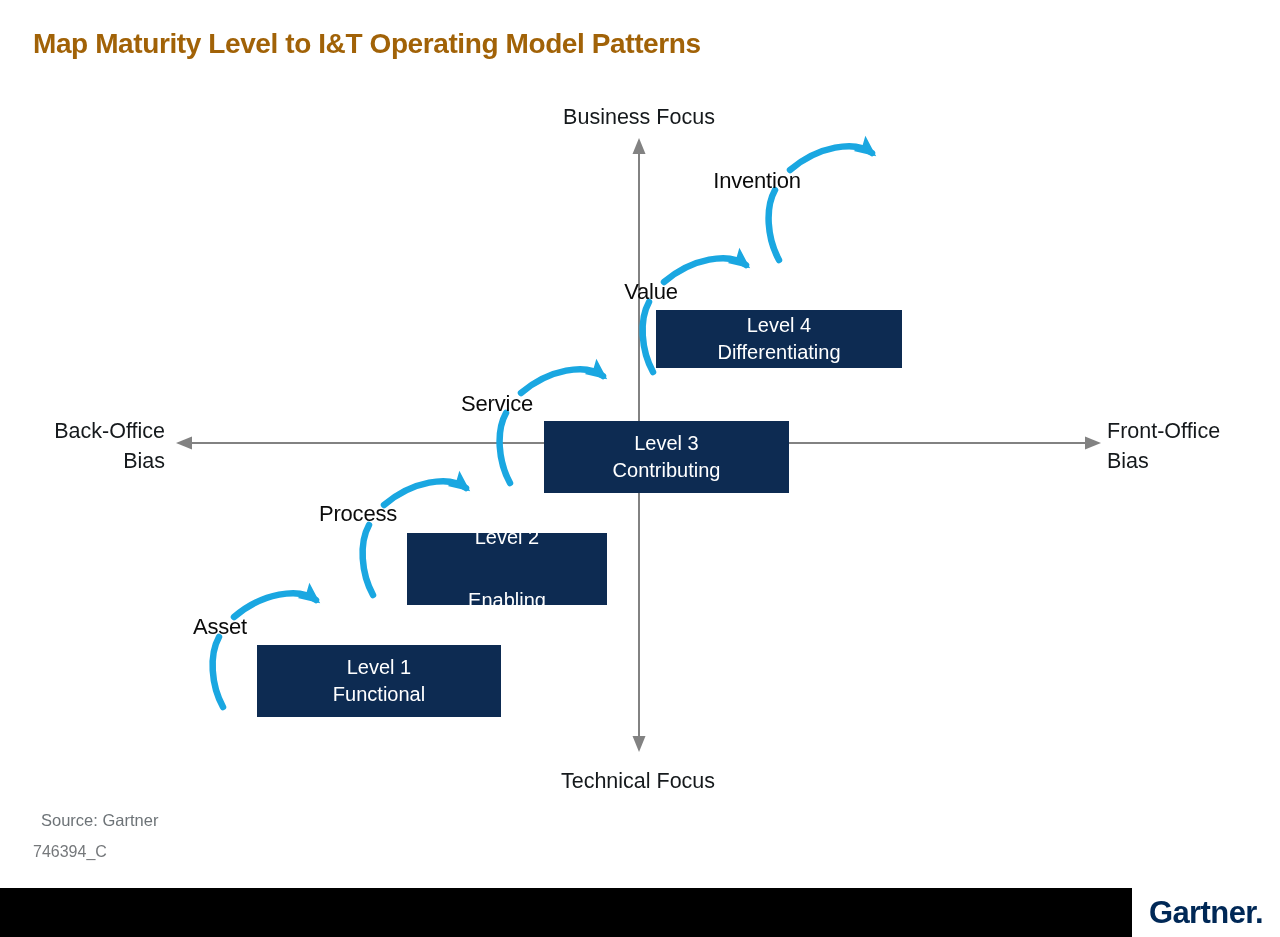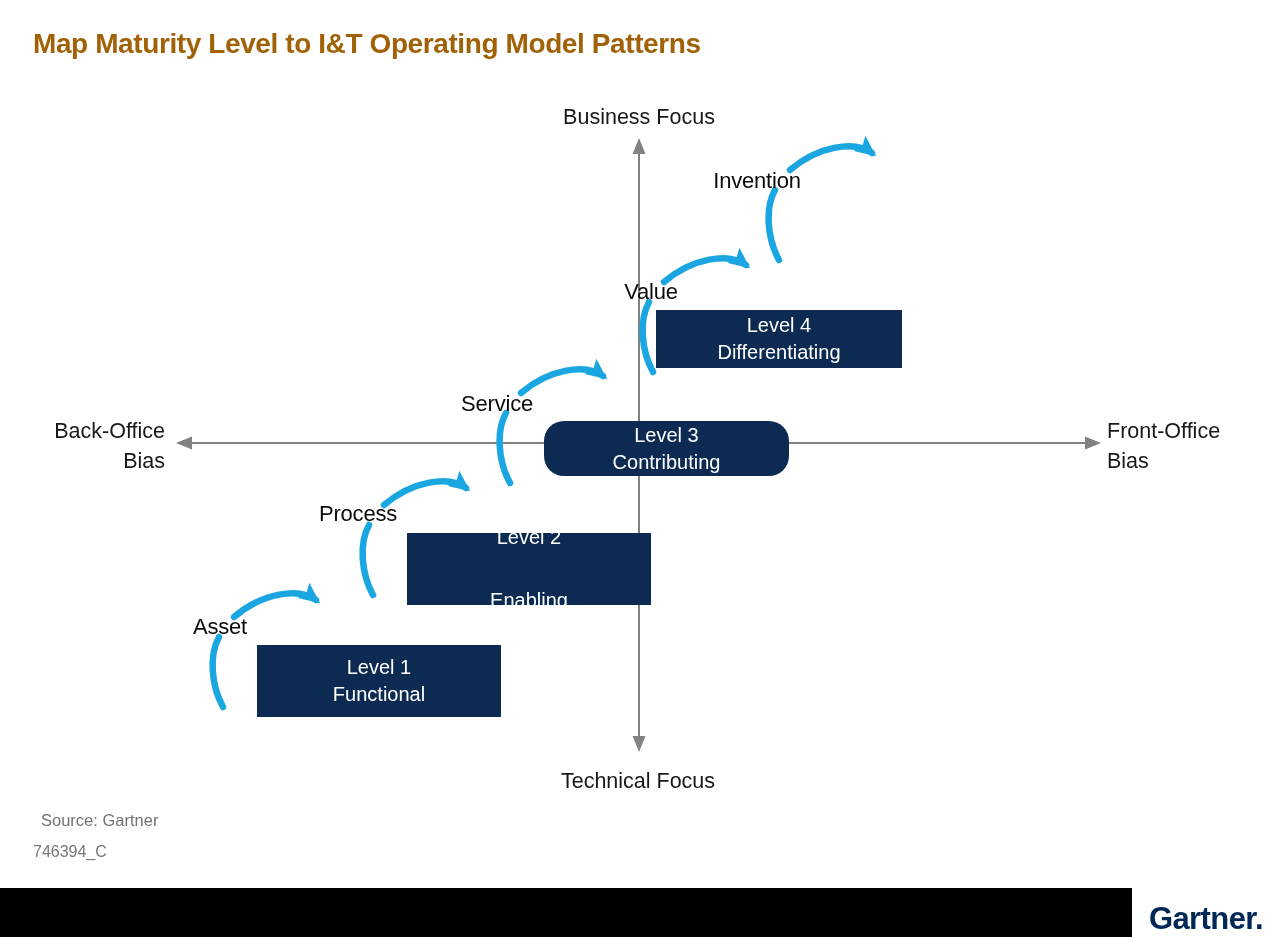--- a/index.html
+++ b/index.html
@@ -26,39 +26,39 @@
   .axis-label.left{right:1115px;top:416px;text-align:right;}
   .axis-label.right{left:1107px;top:416px;text-align:left;}
   .axis-label span{display:block;}
   .level-box{
     position:absolute;background:var(--navy);color:#ffffff;z-index:10;
     display:flex;flex-direction:column;align-items:center;justify-content:center;
     font-size:20px;line-height:27px;text-align:center;
   }
   .level-box span{display:block;}
   .box-l1{left:257px;top:645px;width:244px;height:72px;}
-  .box-l2{left:407px;top:533px;width:244px;height:72px;gap:36px;}
-  .box-l3{left:544px;top:421px;width:245px;height:55px;border-radius:20px;}
+  .box-l2{left:407px;top:533px;width:200px;height:72px;gap:36px;}
+  .box-l3{left:544px;top:421px;width:245px;height:72px;}
   .box-l4{left:656px;top:310px;width:246px;height:58px;}
   .box-l5{left:813px;top:198px;width:248px;height:73px;}
   .swoosh-label{
     position:absolute;transform:translate(-50%,-50%);z-index:30;
     font-size:22px;font-weight:normal;color:#0b0b0b;letter-spacing:-0.2px;white-space:nowrap;
   }
   .lab-asset{left:220px;top:627px;}
   .lab-process{left:358px;top:514px;}
   .lab-service{left:497px;top:404px;}
   .lab-value{left:651px;top:292px;}
   .lab-invention{left:757px;top:181px;}
   .source-line{position:absolute;left:33px;top:811px;font-size:16.5px;color:#6d7377;margin-left:8px;}
   .figure-id{position:absolute;left:33px;top:843px;font-size:16px;color:#75787b;}
   .footer-bar{position:absolute;left:0;top:888px;width:1280px;height:49px;background:var(--footer);z-index:40;}
   .logo-box{
     position:absolute;left:1132px;top:888px;width:148px;height:49px;background:#ffffff;z-index:41;
-    display:flex;align-items:flex-end;justify-content:center;
+    display:flex;align-items:center;justify-content:center;
   }
   .logo-text{
     font-size:31px;font-weight:bold;color:var(--logo);letter-spacing:-0.6px;
   }
 </style>
 </head>
 <body>
 
 <div class="stage" style="--navy: #0d2b52; --blue: #1aa7e1; --axis: #828282; --logo: #002856; --footer: #000000;">
 

